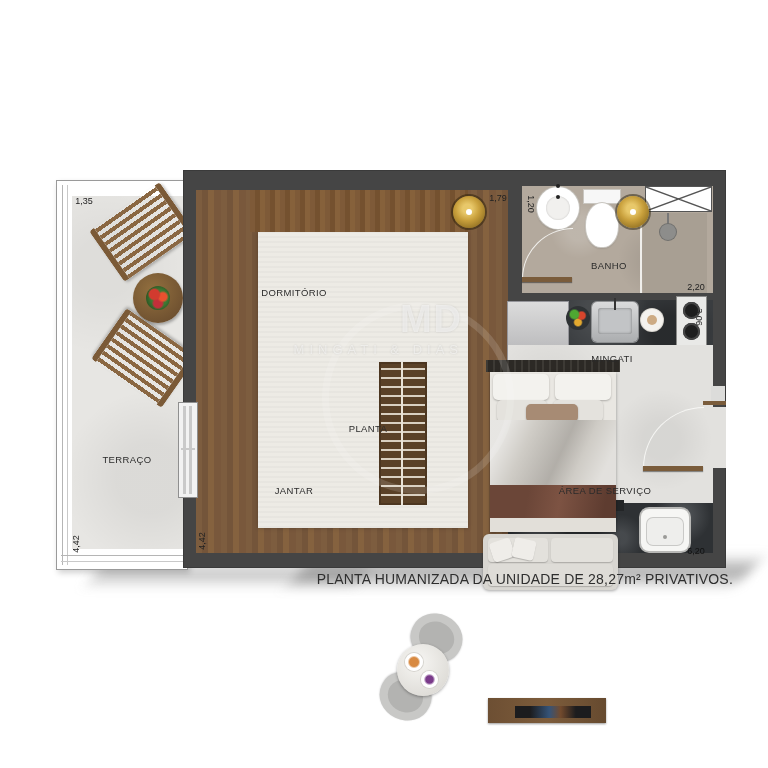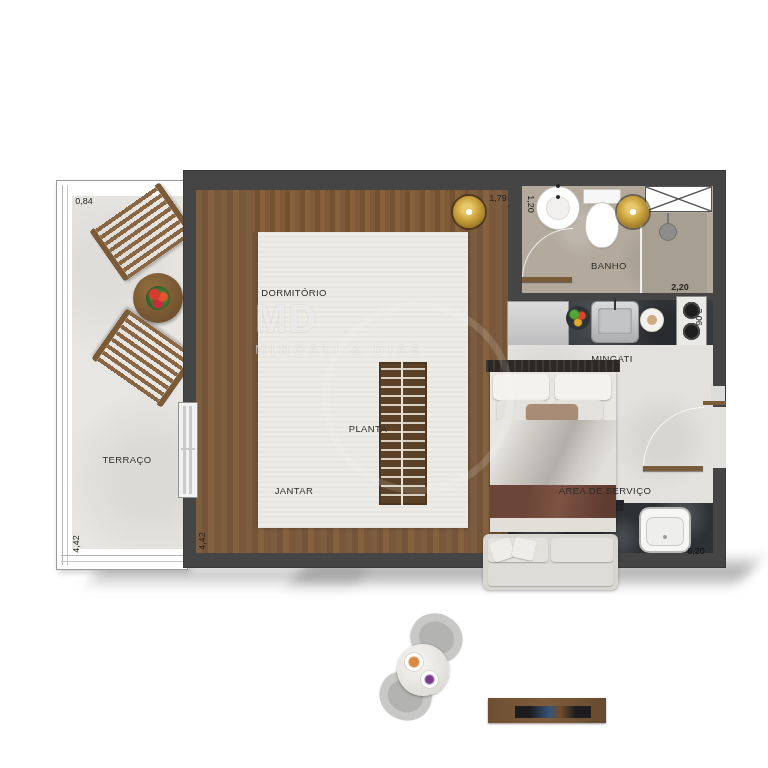--- a/index.html
+++ b/index.html
@@ -135,21 +135,21 @@
   .burner{position:absolute;left:6px;width:17px;height:17px;border-radius:50%;background:#1e1e1e;box-shadow:0 0 0 2px #444 inset;}
 
   
   .tray{left:389px;top:330px;width:52px;height:11px;background:#232527;}
   .tank{left:458px;top:339px;width:48px;height:42px;border-radius:8px;background:#f6f6f4;
       box-shadow:0 0 0 2px #b8b8b6,0 1px 2px rgba(0,0,0,.5);}
   .tank i{position:absolute;left:6px;top:9px;width:36px;height:27px;border-radius:6px;background:#eeeeec;box-shadow:0 0 0 1px #c9c9c7;}
   .tank u{position:absolute;left:22px;top:26px;width:4px;height:4px;border-radius:50%;background:#9a9a98;}
 
   
-  .wm{left:255px;top:300px;width:220px;text-align:left;color:rgba(255,255,255,.55);
+  .wm{left:243px;top:300px;width:220px;text-align:right;color:rgba(255,255,255,.55);
       text-shadow:0 0 2px rgba(120,120,120,.25);pointer-events:none;}
   .wm .mono{font-size:38px;font-weight:bold;letter-spacing:2px;line-height:38px;}
   .wm .name{font-size:13px;letter-spacing:5px;margin-top:4px;color:rgba(255,255,255,.5);}
   .wm-ring{left:322px;top:302px;width:178px;height:178px;border-radius:50%;
       border:7px solid rgba(255,255,255,.14);pointer-events:none;}
 
   
   .caption{position:absolute;right:35px;top:571px;font-size:14px;color:#2e2e2e;letter-spacing:.2px;}
   .shadow1{left:300px;top:561px;width:450px;height:22px;background:rgba(110,110,110,.5);
       filter:blur(7px);transform:skewX(-38deg);}
@@ -296,23 +296,24 @@
   </div>
 
   <div class="lbl" style="left:127px;top:459px;">TERRAÇO</div>
   <div class="lbl" style="left:294px;top:292px;text-align:right;">DORMITÓRIO</div>
   <div class="lbl" style="left:368px;top:428px;">PLANTA</div>
   <div class="lbl" style="left:294px;top:490px;">JANTAR</div>
   <div class="lbl" style="left:609px;top:265px;">BANHO</div>
   <div class="lbl" style="left:612px;top:358px;">MINGATI</div>
   <div class="lbl" style="left:605px;top:490px;">ÁREA DE SERVIÇO</div>
 
-  <div class="dim" style="left:84px;top:201px;">0,84</div>
+  <div class="dim" style="left:84px;top:201px;">1,35</div>
   <div class="dim rot-ccw" style="left:76px;top:544px;">4,42</div>
   <div class="dim rot-ccw" style="left:202px;top:541px;">4,42</div>
   <div class="dim" style="left:498px;top:198px;">1,79</div>
   <div class="dim rot-cw" style="left:531px;top:204px;">1,20</div>
-  <div class="dim" style="left:680px;top:287px;font-weight:bold;">2,20</div>
+  <div class="dim" style="left:696px;top:287px;">2,20</div>
   <div class="dim rot-cw" style="left:699px;top:317px;">3,06</div>
   <div class="dim" style="left:696px;top:551px;color:#111;">6,20</div>
 
+  <div class="caption">PLANTA HUMANIZADA DA UNIDADE DE 28,27m² PRIVATIVOS.</div>
 
 </div>
 
 </body></html>

